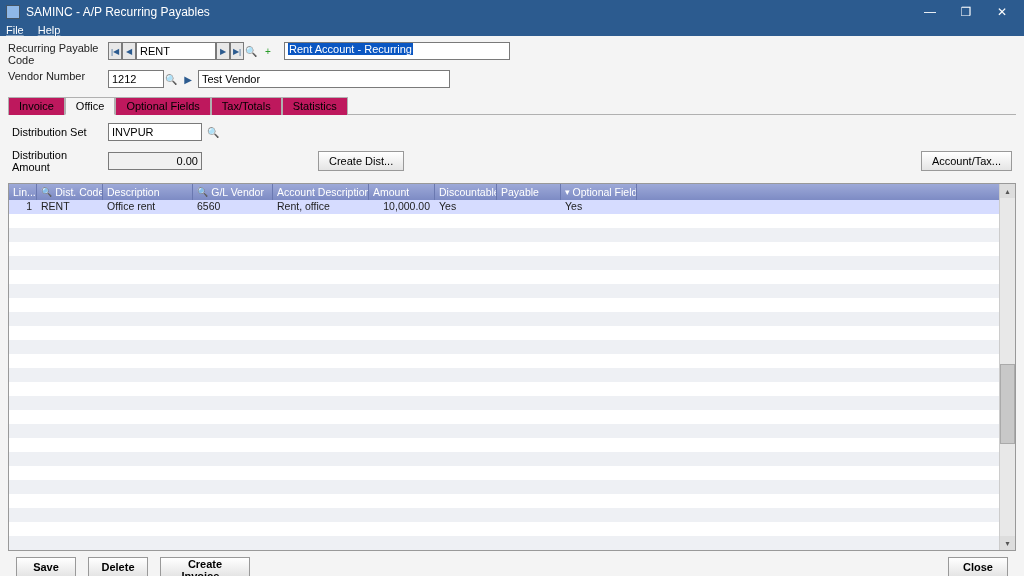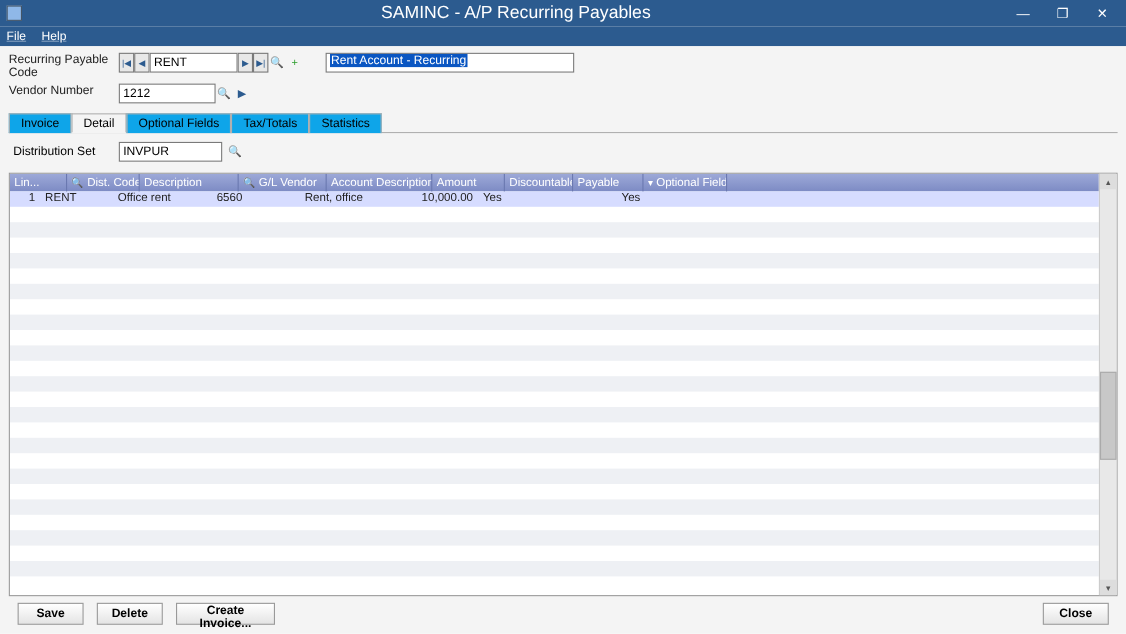--- a/index.html
+++ b/index.html
@@ -20,21 +20,21 @@
     display: flex;
     align-items: center;
     padding: 0 4px 0 6px;
   }
   .titlebar .app-icon {
     width: 14px; height: 14px;
     background: #8fb8e8;
     margin-right: 6px;
     border: 1px solid #456;
   }
-  .titlebar .title { flex: 1; font-size: 16px; text-align: center; }
+  .titlebar .title { flex: 1; font-size: 12px; }
   .titlebar .win-btn {
     width: 36px; height: 24px;
     display: flex; align-items: center; justify-content: center;
     font-size: 12px;
     color: white;
   }
   .menubar {
     background: #2c5b8f;
     color: white;
     height: 18px;
@@ -78,39 +78,39 @@
     font-size: 10px;
   }
 
   .desc-input {
     height: 18px;
     border: 1px solid #7a7a7a;
     background: white;
     padding: 0 3px;
     font-size: 11px;
     width: 226px;
-    margin-left: 20px;
+    margin-left: 8px;
   }
   .desc-input .selected {
     background: #0a56c2;
     color: white;
     padding: 0 1px;
   }
 
   .tabs {
     display: flex;
     border-bottom: 1px solid #b0b0b0;
     margin-top: 4px;
   }
   .tab {
     padding: 2px 10px;
     font-size: 11px;
     border: 1px solid #b0b0b0;
     border-bottom: none;
-    background: #0ea5e9;
+    background: #be185d;
     margin-right: 0px;
     position: relative;
     top: 1px;
   }
   .tab.active {
     background: #f4f4f4;
     border-bottom: 1px solid #f4f4f4;
   }
 
   .tabcontent {
@@ -229,43 +229,52 @@
     <div class="navbtn">▶|</div>
     <div class="iconbtn" style="color:#2c5b8f">🔍</div>
     <div class="iconbtn" style="color:#2a9d2a">+</div>
     <div class="desc-input">
       <span class="selected">Rent Account - Recurring</span>
     </div>
   </div>
 
   <div class="row">
     <div class="lbl">Vendor Number</div>
-    <input class="fld" style="width: 88px;" value="1212">
+    <input class="fld" style="width: 56px;" value="1212">
     <div class="iconbtn" style="color:#2c5b8f">🔍</div>
     <div class="iconbtn" style="color:#2c5b8f">▶</div>
+    <input class="fld" style="width: 252px; margin-left: 2px;" value="Test Vendor">
   </div>
 
   <div class="tabs">
     <div class="tab">Invoice</div>
-    <div class="tab active">Detail</div>
+    <div class="tab active">Office</div>
     <div class="tab">Optional Fields</div>
     <div class="tab">Tax/Totals</div>
     <div class="tab">Statistics</div>
   </div>
 
   <div class="tabcontent">
     <div style="width:90px">Distribution Set</div>
     <input class="fld" style="width: 94px;" value="INVPUR">
     <div class="iconbtn" style="color:#2c5b8f;width:12px">🔍</div>
   </div>
+  <div class="tabcontent" style="padding-top:0">
+    <div style="width:90px">Distribution Amount</div>
+    <input class="fld readonly gright" style="width: 94px; text-align: right;" value="0.00">
+    <div style="width:104px"></div>
+    <button class="btn">Create Dist...</button>
+    <div style="flex:1"></div>
+    <button class="btn">Account/Tax...</button>
+  </div>
 
   <div class="grid-wrap">
     <div class="grid">
       <div class="ghead">
-        <div class="gcol" style="width:52px">
+        <div class="gcol" style="width:28px">
             <span>Lin...</span>
           </div>
         <div class="gcol" style="width:66px">
             <span class="qicon">🔍</span>
             <span>Dist. Code</span>
           </div>
         <div class="gcol" style="width:90px">
             <span>Description</span>
           </div>
         <div class="gcol" style="width:80px">

